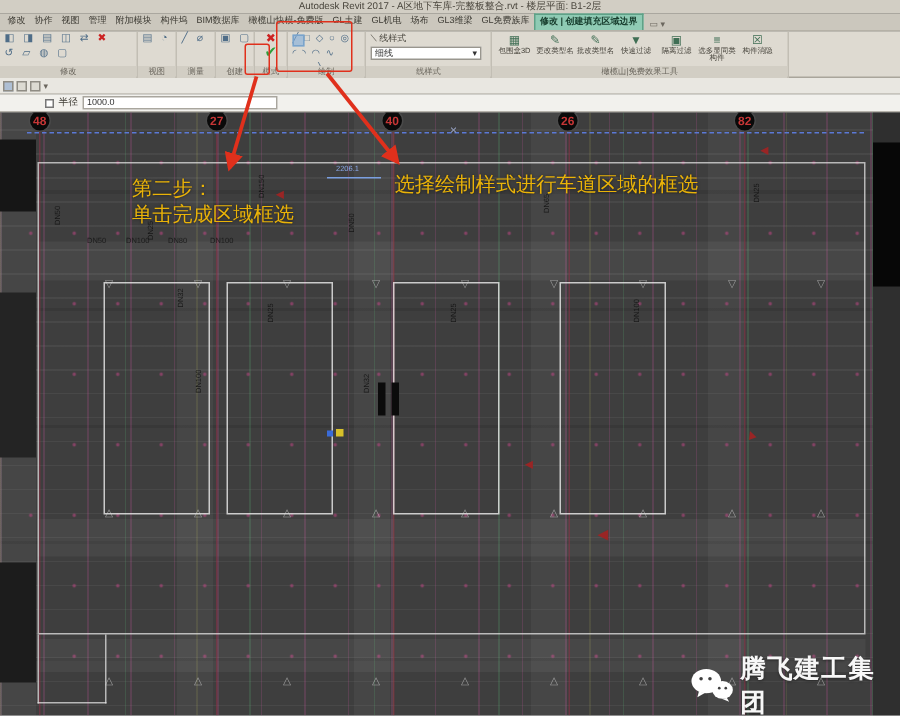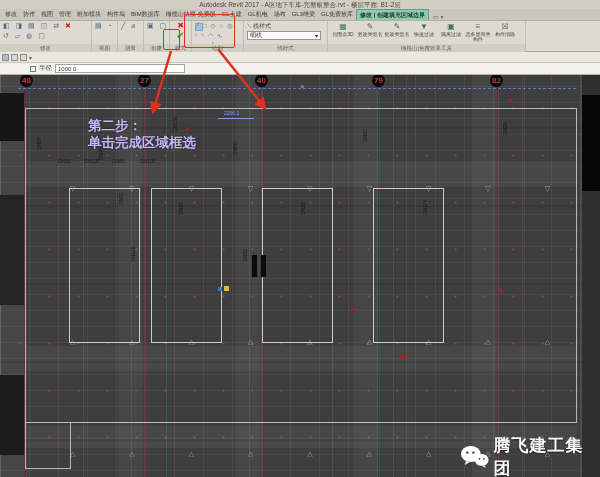--- a/index.html
+++ b/index.html
@@ -62,21 +62,21 @@
   .plan-arrow{position:absolute;color:#992525;font-size:9px;}
   .band{position:absolute;left:25px;width:552px;background:rgba(255,255,255,.05);}
   .dark-patch{position:absolute;}
   .pause{position:absolute;width:5px;height:22px;background:#0b0b0b;}
   .dimtxt{position:absolute;font-size:5px;color:#8aa8e8;}
   .dimline{position:absolute;height:1px;background:#7b9fe0;}
   .selblue{position:absolute;width:4px;height:4px;background:#3a6bd8;}
   .selyellow{position:absolute;width:5px;height:5px;background:#d8c02a;}
   
   .redbox{position:absolute;border:1.5px solid #e0301c;border-radius:2px;z-index:50;}
-  .ann{position:absolute;z-index:51;font-weight:bold;font-size:13.5px;line-height:17px;color:#c4b5fd;
+  .ann{position:absolute;z-index:51;font-weight:normal;font-size:13.5px;line-height:17px;color:#eab308;
     text-shadow:0 0 2px rgba(0,0,0,.55);white-space:nowrap;}
   .ov{position:absolute;left:0;top:0;z-index:49;pointer-events:none;}
   .wm{position:absolute;left:460px;top:359px;display:flex;align-items:center;gap:4px;z-index:40;}
   .wm-text{color:#f7f7f7;font-size:17px;font-weight:bold;letter-spacing:1px;text-shadow:0 1px 2px rgba(0,0,0,.4);}
 </style>
 </head>
 <body>
 
 <div class="app">
 
@@ -207,21 +207,21 @@
 
     <div class="vgrid" style="left:26px"></div>
     <div class="vgrid" style="left:144px"></div>
     <div class="vgrid" style="left:262px"></div>
     <div class="vgrid" style="left:379px"></div>
     <div class="vgrid" style="left:496px"></div>
 
     <span class="bubble" style="left:19px">48</span>
     <span class="bubble" style="left:137px">27</span>
     <span class="bubble" style="left:254px">40</span>
-    <span class="bubble" style="left:371px">79</span>
+    <span class="bubble" style="left:371px">26</span>
     <span class="bubble" style="left:489px">82</span>
 
     <div class="sel-line"></div>
     <span class="sel-x">×</span>
     <div class="dimline" style="left:218px;top:43px;width:36px"></div>
     <span class="dimtxt" style="left:224px;top:35px">2206.1</span>
 
     <div class="bound" style="left:25px;top:33px;width:552px;height:315px"></div>
     <div class="seg" style="left:70px;top:348px;width:1px;height:46px"></div>
     <div class="seg" style="left:25px;top:393px;width:46px;height:1px"></div>
@@ -290,15 +290,16 @@
     </defs>
     <line x1="171" y1="51" x2="153" y2="112" stroke="#e0301c" stroke-width="2.5" marker-end="url(#arr)"></line>
     <line x1="218" y1="49" x2="265" y2="108" stroke="#e0301c" stroke-width="2.5" marker-end="url(#arr)"></line>
   </svg>
 
   <div class="ann" style="left:88px;top:117px">
     <div>第二步：</div>
     <div>单击完成区域框选</div>
   </div>
   <div class="ann" style="left:263px;top:114px">
+    <div>选择绘制样式进行车道区域的框选</div>
   </div>
 
 </div>
 
 </body></html>

